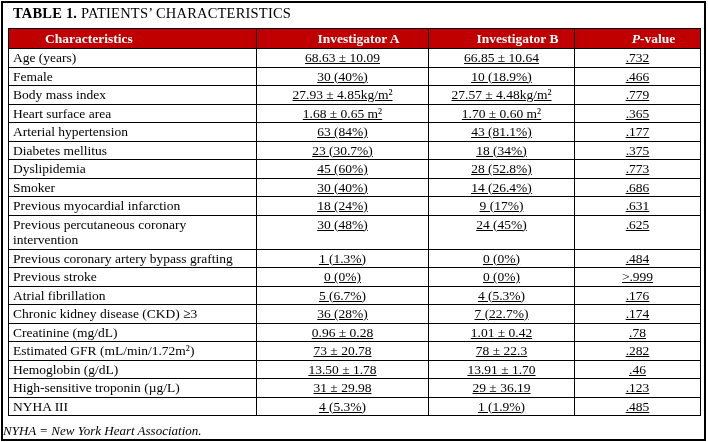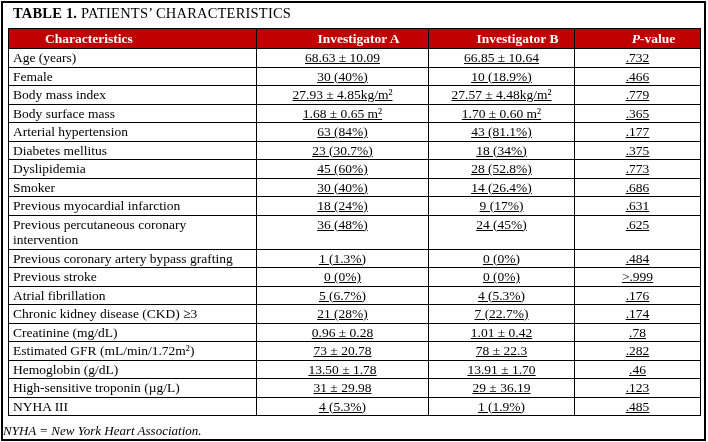--- a/index.html
+++ b/index.html
@@ -107,21 +107,21 @@
         <td class="c-val">10 (18.9%)</td>
         <td class="c-val">.466</td>
       </tr>
       <tr>
         <td class="c-label">Body mass index</td>
         <td class="c-val">27.93 ± 4.85kg/m²</td>
         <td class="c-val">27.57 ± 4.48kg/m²</td>
         <td class="c-val">.779</td>
       </tr>
       <tr>
-        <td class="c-label">Body surface mass</td>
+        <td class="c-label">Heart surface area</td>
         <td class="c-val">1.68 ± 0.65 m²</td>
         <td class="c-val">1.70 ± 0.60 m²</td>
         <td class="c-val">.365</td>
       </tr>
       <tr>
         <td class="c-label">Arterial hypertension</td>
         <td class="c-val">63 (84%)</td>
         <td class="c-val">43 (81.1%)</td>
         <td class="c-val">.177</td>
       </tr>
@@ -144,21 +144,21 @@
         <td class="c-val">.686</td>
       </tr>
       <tr>
         <td class="c-label">Previous myocardial infarction</td>
         <td class="c-val">18 (24%)</td>
         <td class="c-val">9 (17%)</td>
         <td class="c-val">.631</td>
       </tr>
       <tr>
         <td class="c-label">Previous percutaneous coronary intervention</td>
-        <td class="c-val">36 (48%)</td>
+        <td class="c-val">30 (48%)</td>
         <td class="c-val">24 (45%)</td>
         <td class="c-val">.625</td>
       </tr>
       <tr>
         <td class="c-label">Previous coronary artery bypass grafting</td>
         <td class="c-val">1 (1.3%)</td>
         <td class="c-val">0 (0%)</td>
         <td class="c-val">.484</td>
       </tr>
       <tr>
@@ -168,21 +168,21 @@
         <td class="c-val">&gt;.999</td>
       </tr>
       <tr>
         <td class="c-label">Atrial fibrillation</td>
         <td class="c-val">5 (6.7%)</td>
         <td class="c-val">4 (5.3%)</td>
         <td class="c-val">.176</td>
       </tr>
       <tr>
         <td class="c-label">Chronic kidney disease (CKD) ≥3</td>
-        <td class="c-val">21 (28%)</td>
+        <td class="c-val">36 (28%)</td>
         <td class="c-val">7 (22.7%)</td>
         <td class="c-val">.174</td>
       </tr>
       <tr>
         <td class="c-label">Creatinine (mg/dL)</td>
         <td class="c-val">0.96 ± 0.28</td>
         <td class="c-val">1.01 ± 0.42</td>
         <td class="c-val">.78</td>
       </tr>
       <tr>

